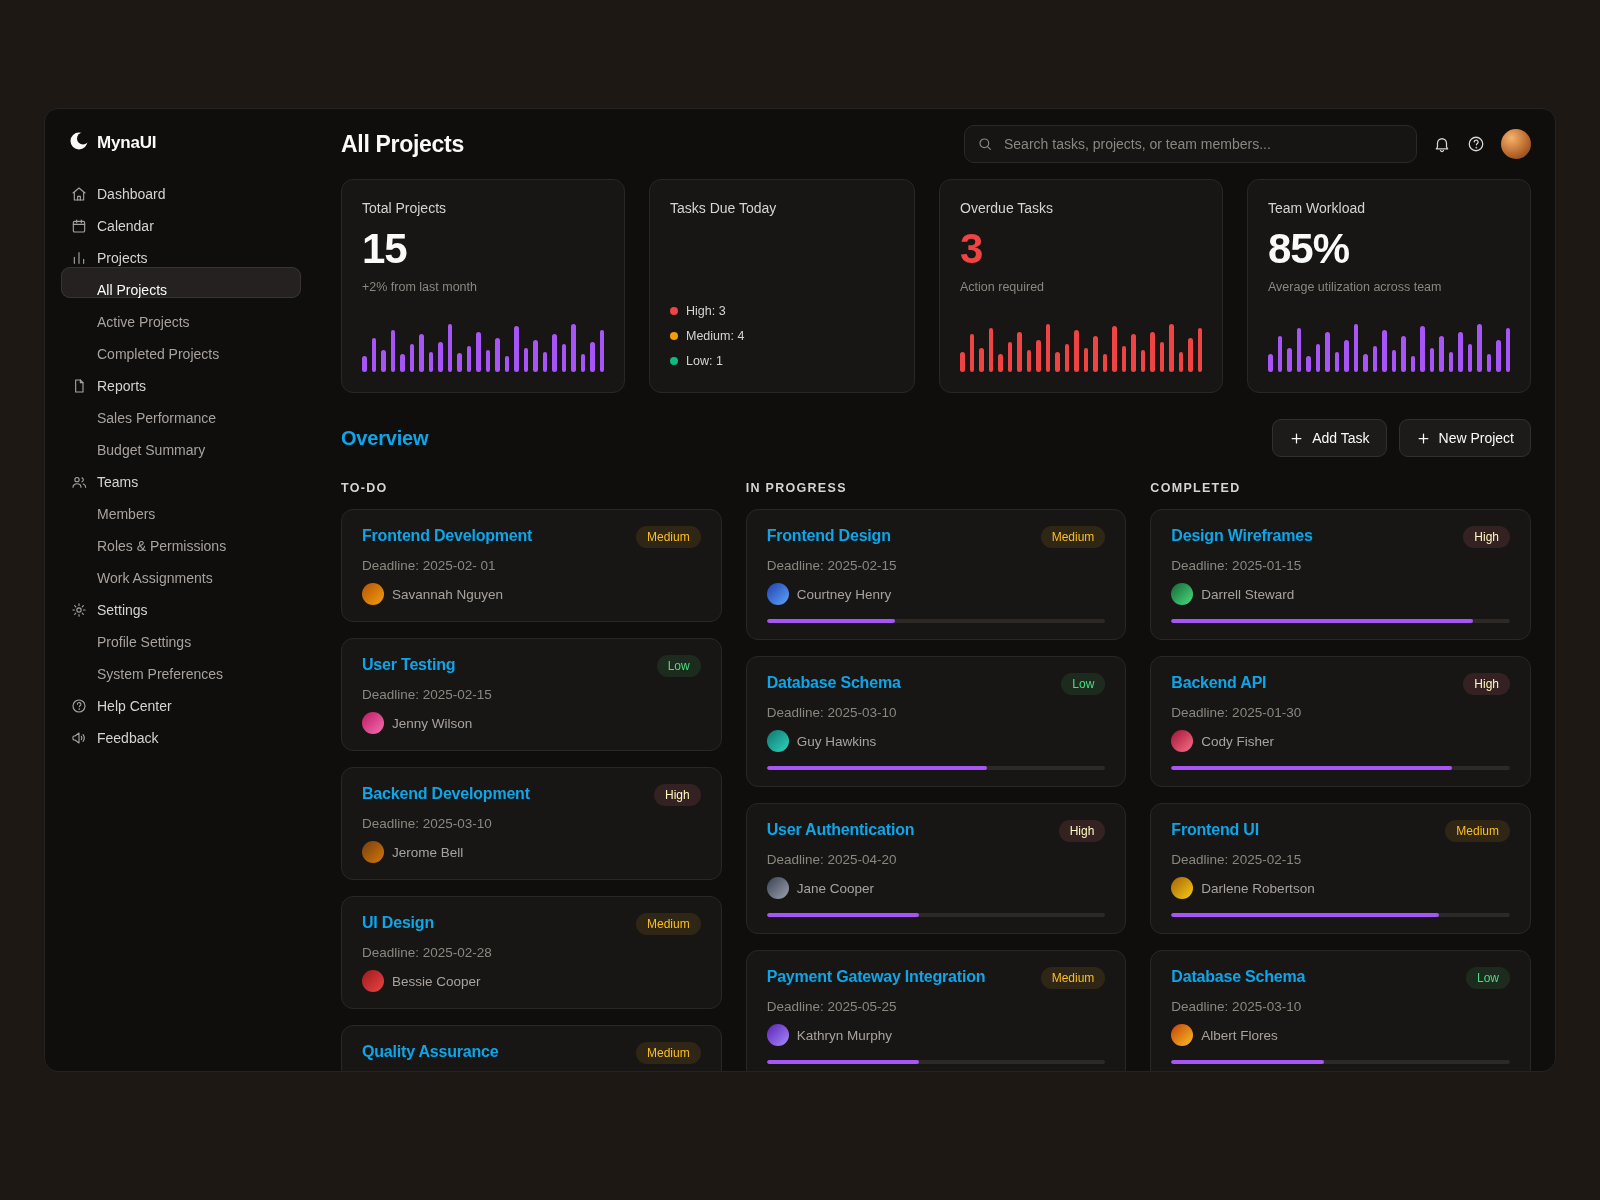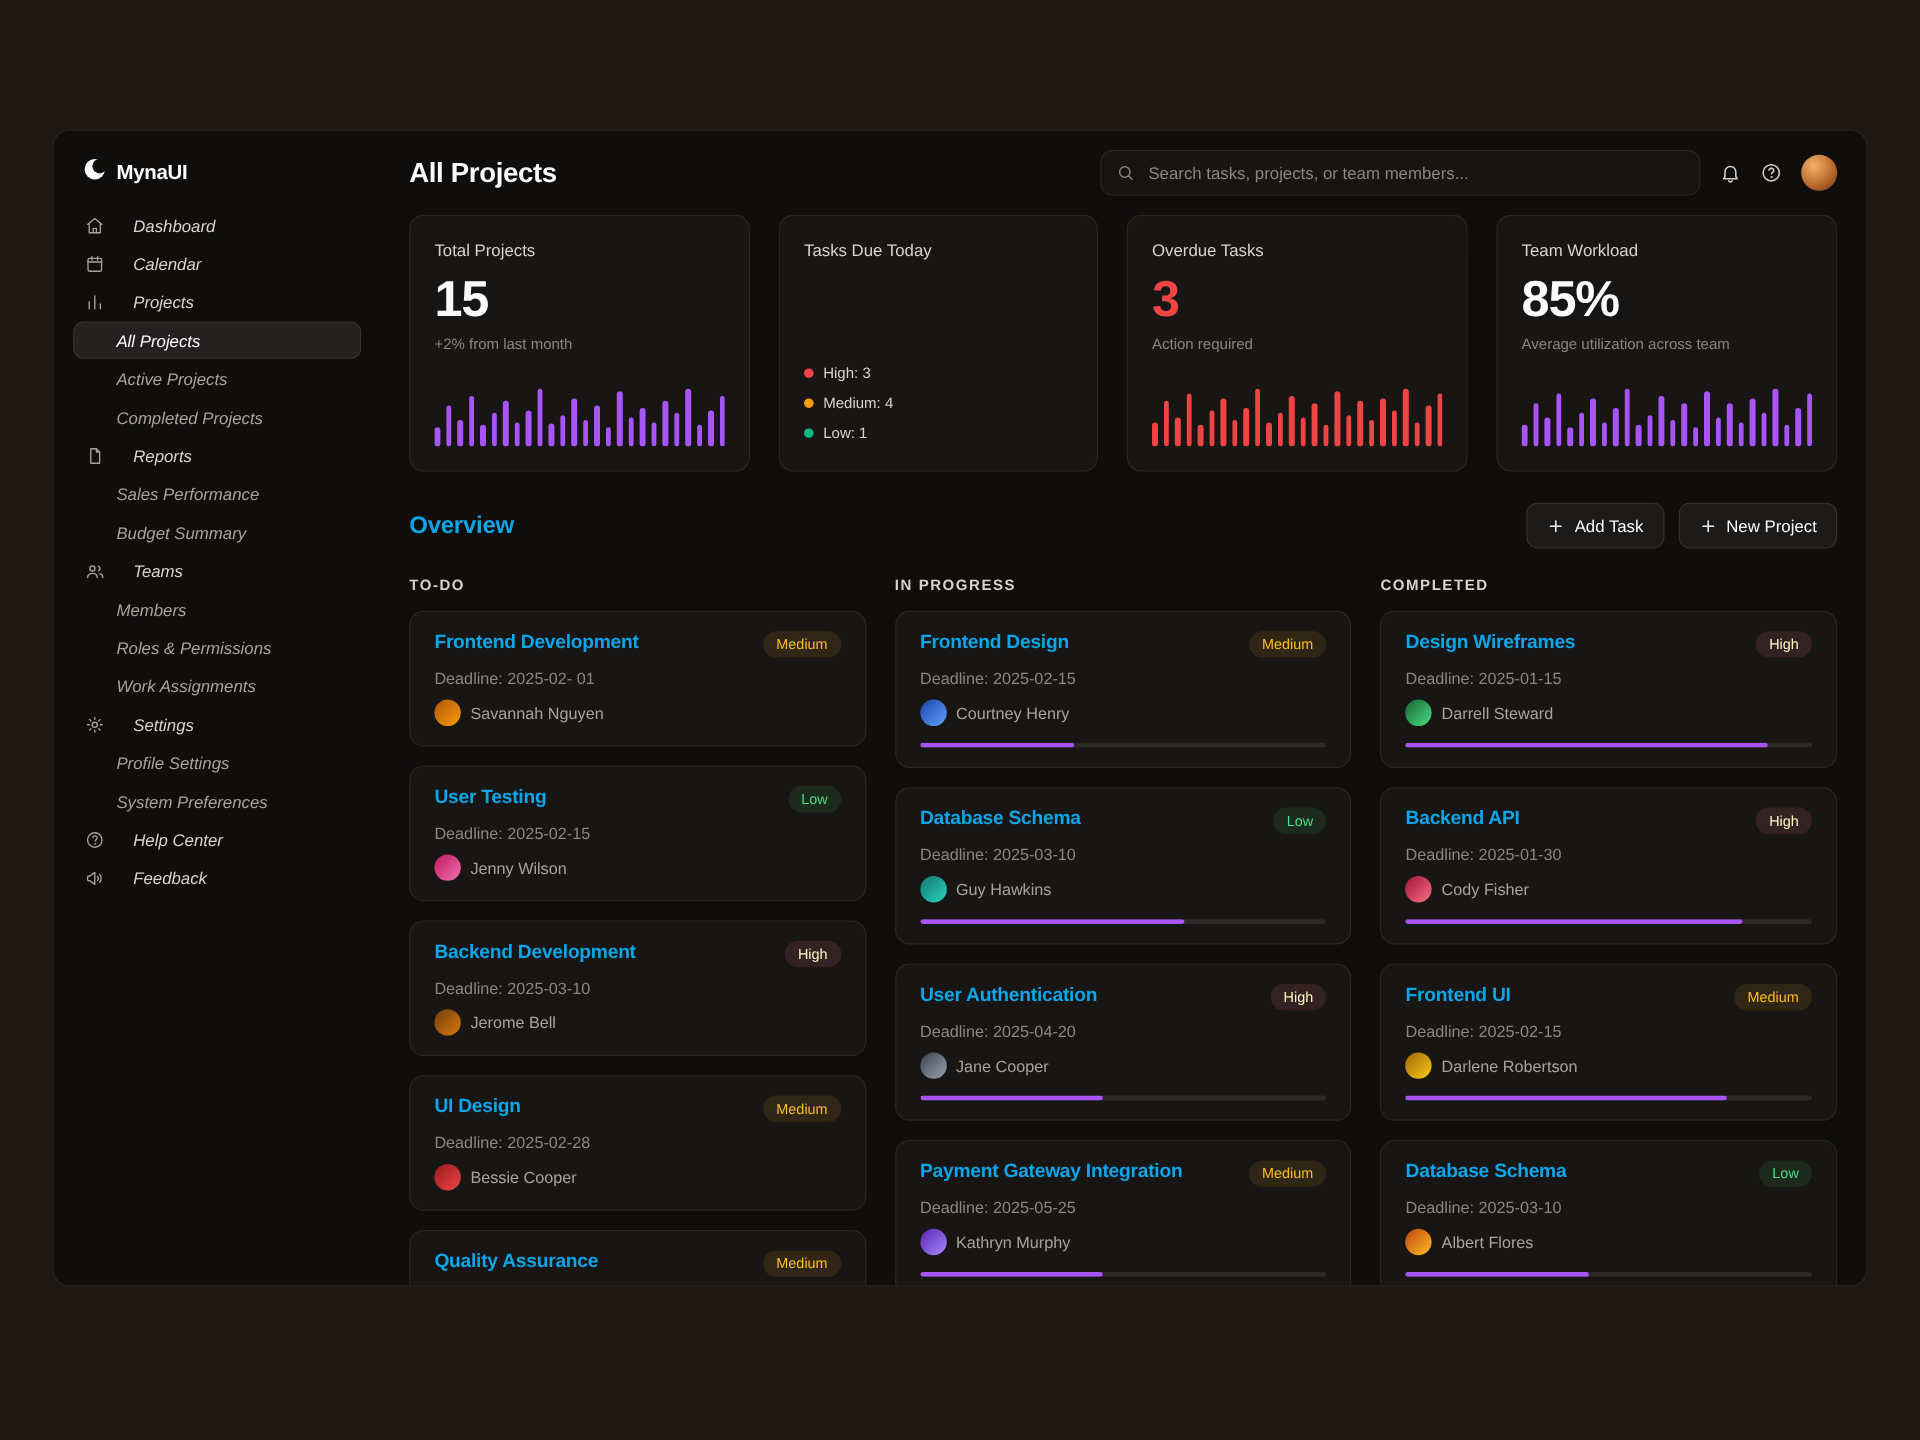--- a/index.html
+++ b/index.html
@@ -14,34 +14,34 @@
     position:absolute; left:44px; top:108px; width:1512px; height:964px;
     background:#0f0e0d; border-radius:14px; display:flex; overflow:hidden;
     border:1px solid #262220;
   }
   
   .sidebar { width:272px; flex:none; padding:20px 16px; }
   .logo { display:flex; align-items:center; gap:8px; padding:2px 8px 16px; }
   .logo-text { font-size:17px; font-weight:700; color:#fafafa; letter-spacing:-.2px; }
   nav { display:flex; flex-direction:column; gap:1px; }
   .nav-item {
-    display:flex; align-items:center; gap:24px; height:31px; padding:0 10px;
-    border-radius:9px; color:#d6d3d1; font-size:14px; cursor:pointer; white-space:nowrap;font-style:italic;
+    display:flex; align-items:flex-end; gap:10px; height:31px; padding:0 10px;
+    border-radius:9px; color:#d6d3d1; font-size:14px; cursor:pointer; white-space:nowrap;
   }
   .nav-item.sub { padding-left:36px; color:#a8a29e; }
   .nav-item.active { background:#242120; box-shadow:inset 0 0 0 1px #383430; color:#fafafa; }
   .nav-icon { width:16px; height:16px; display:flex; color:#a8a29e; }
   .nav-icon svg { width:16px; height:16px; }
   
   .main { flex:1; padding:0 24px; display:flex; flex-direction:column; min-width:0; }
   .topbar { display:flex; justify-content:space-between; align-items:center; padding:16px 0 16px; }
   .page-title { margin:0; font-size:23px; font-weight:700; color:#fafafa; letter-spacing:-.3px; }
   .topbar-right { display:flex; align-items:center; gap:16px; }
   .search-bar {
-    width:500px; height:38px; background:#171514; border:1px solid #2b2826;
+    width:453px; height:38px; background:#171514; border:1px solid #2b2826;
     border-radius:10px; display:flex; align-items:center; gap:9px; padding:0 12px; color:#8a8680;
   }
   .search-bar input {
     flex:1; background:transparent; border:none; outline:none; color:#d6d3d1; font-size:14px;
     font-family:"Liberation Sans", sans-serif;
   }
   .search-bar input::placeholder { color:#8a8680; }
   .icon-btn { background:none; border:none; padding:0; color:#d6d3d1; display:flex; cursor:pointer; }
   .avatar { width:30px; height:30px; border-radius:50%;
     background:radial-gradient(circle at 35% 30%, #f6b26b, #b4652a 60%, #6e3b16); cursor:pointer; }

